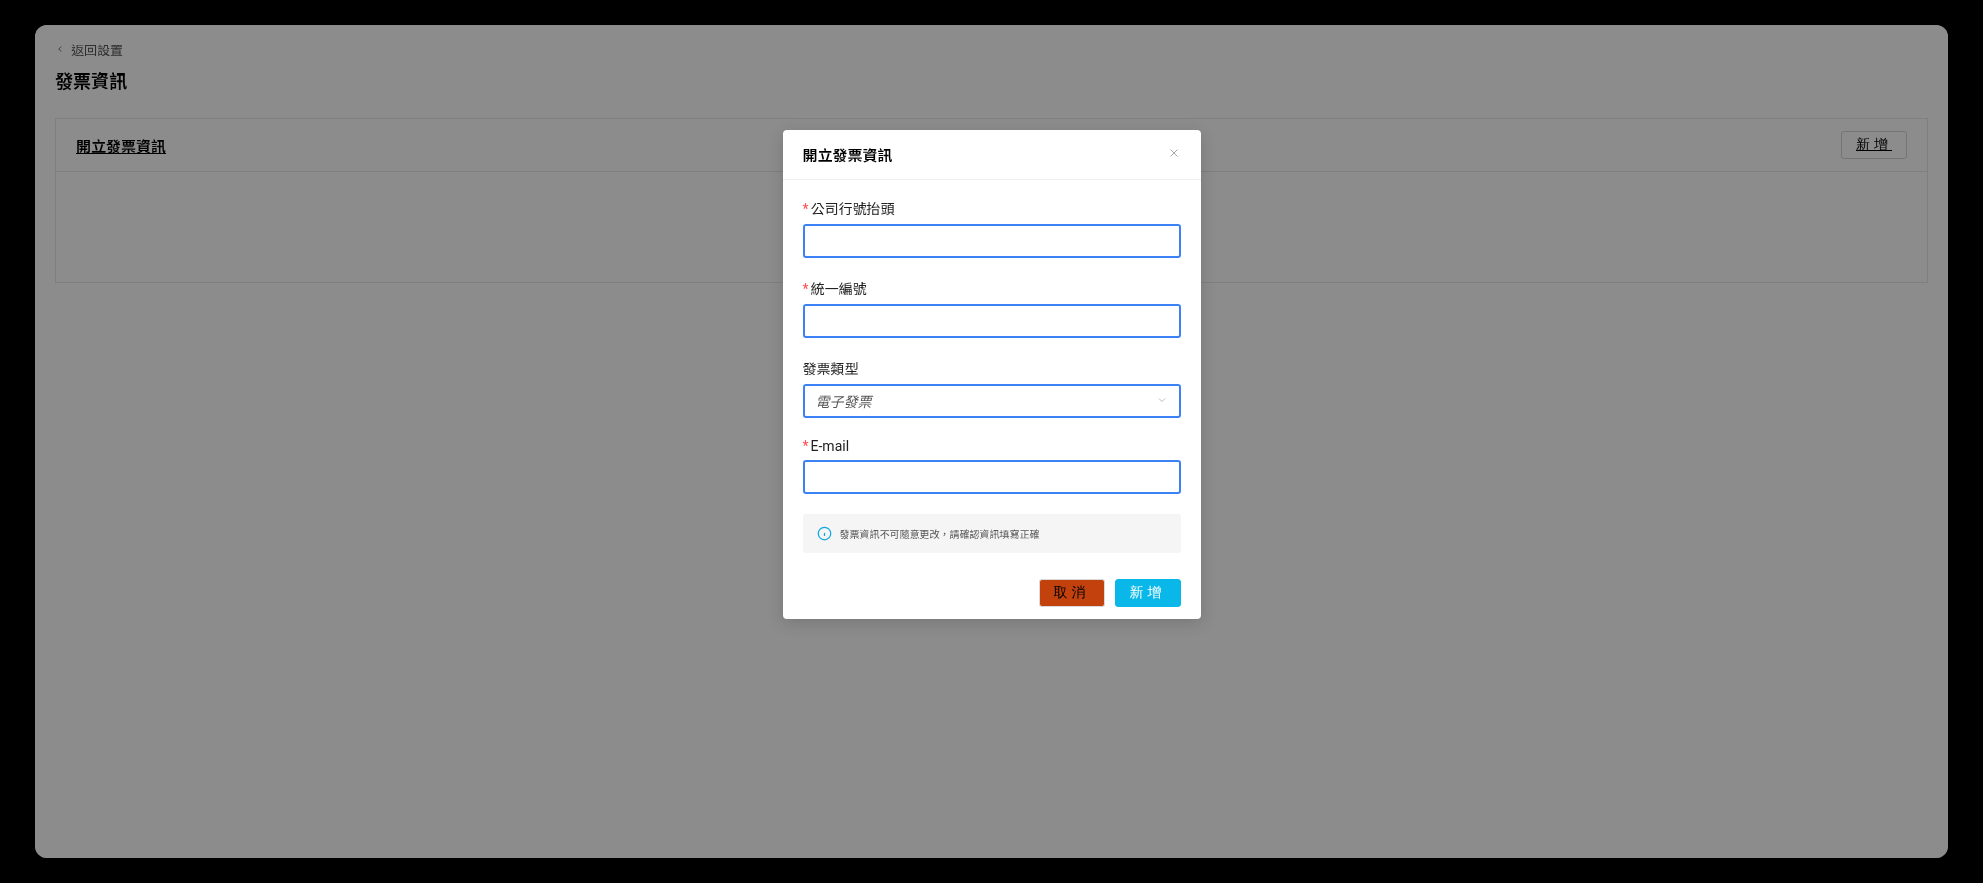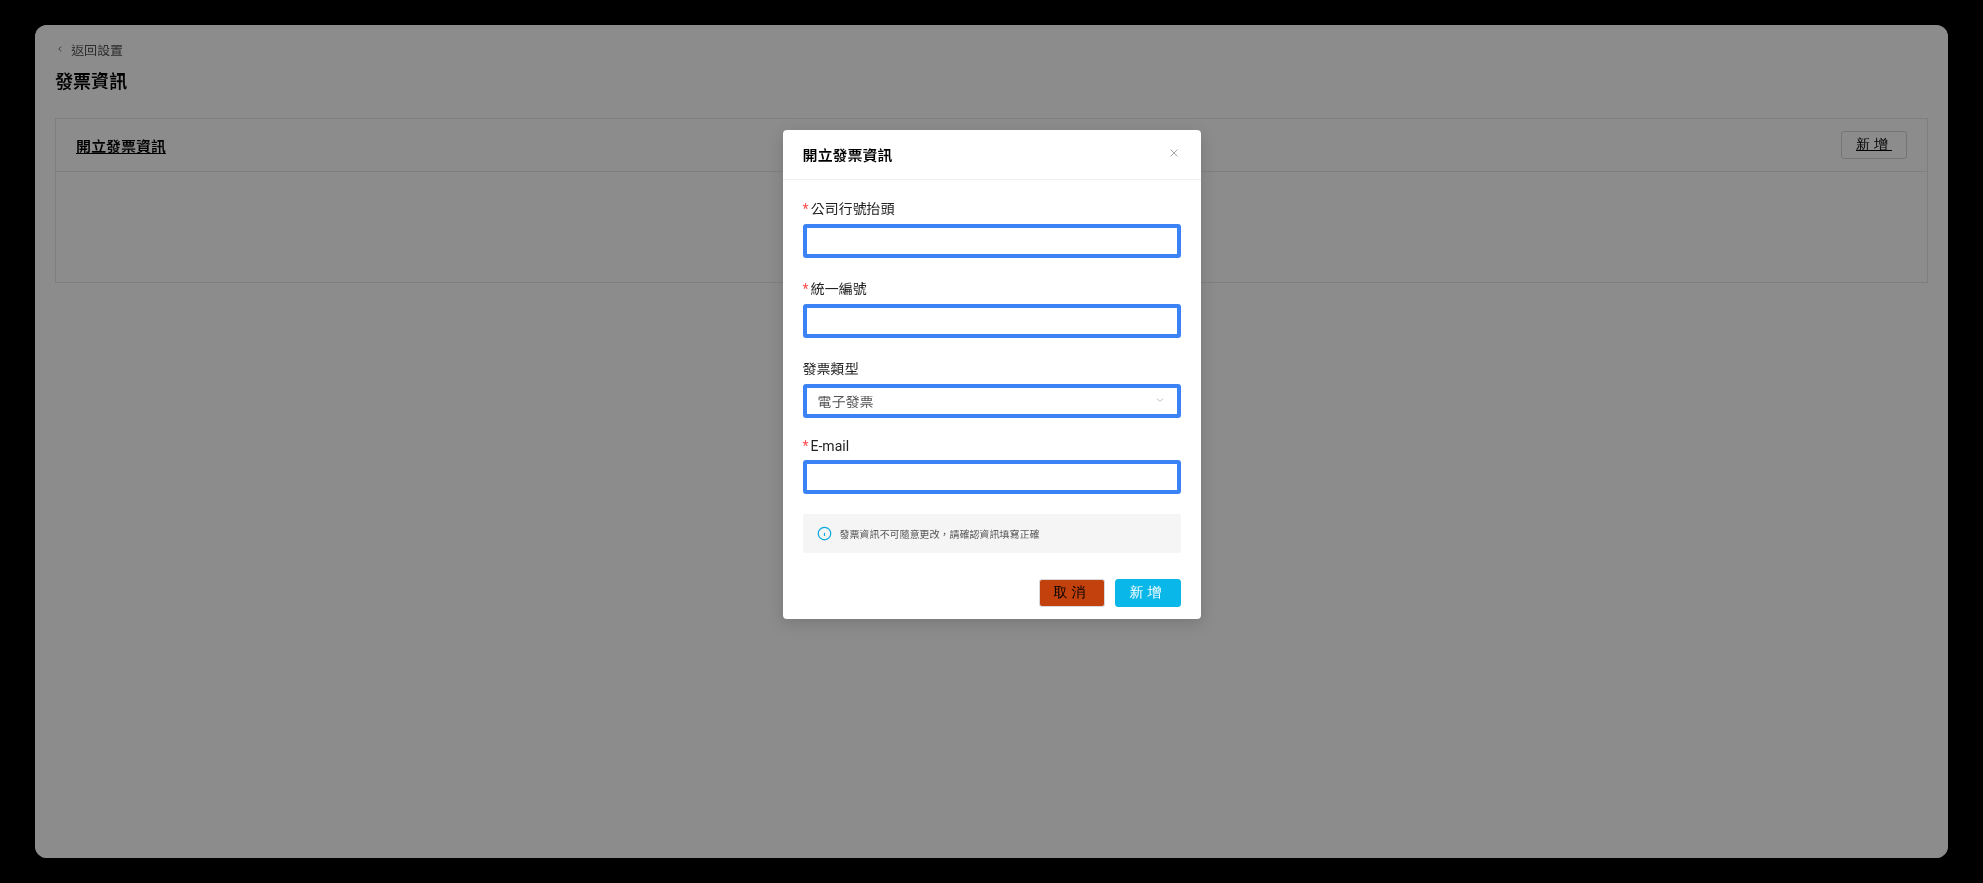--- a/index.html
+++ b/index.html
@@ -114,24 +114,25 @@
       color: #222;
     }
     .required {
       color: #ff4d4f;
       margin-right: 2px;
     }
     .form-input, .form-select {
       width: 100%;
       height: 34px;
       padding: 4px 11px;
-      border: 4px solid #3b82f6;
-      border-radius: 3px;
-      font-size: 14px;
-      background: #fff;
+      border: 2px solid #3b82f6;
+      border-radius: 3px;
+      font-size: 14px;
+      background: #fff;
+      font-style: italic;
     }
     .form-select {
       display: flex;
       align-items: center;
       justify-content: space-between;
       cursor: pointer;
       color: #555;
     }
     .alert {
       background: #f5f5f5;

